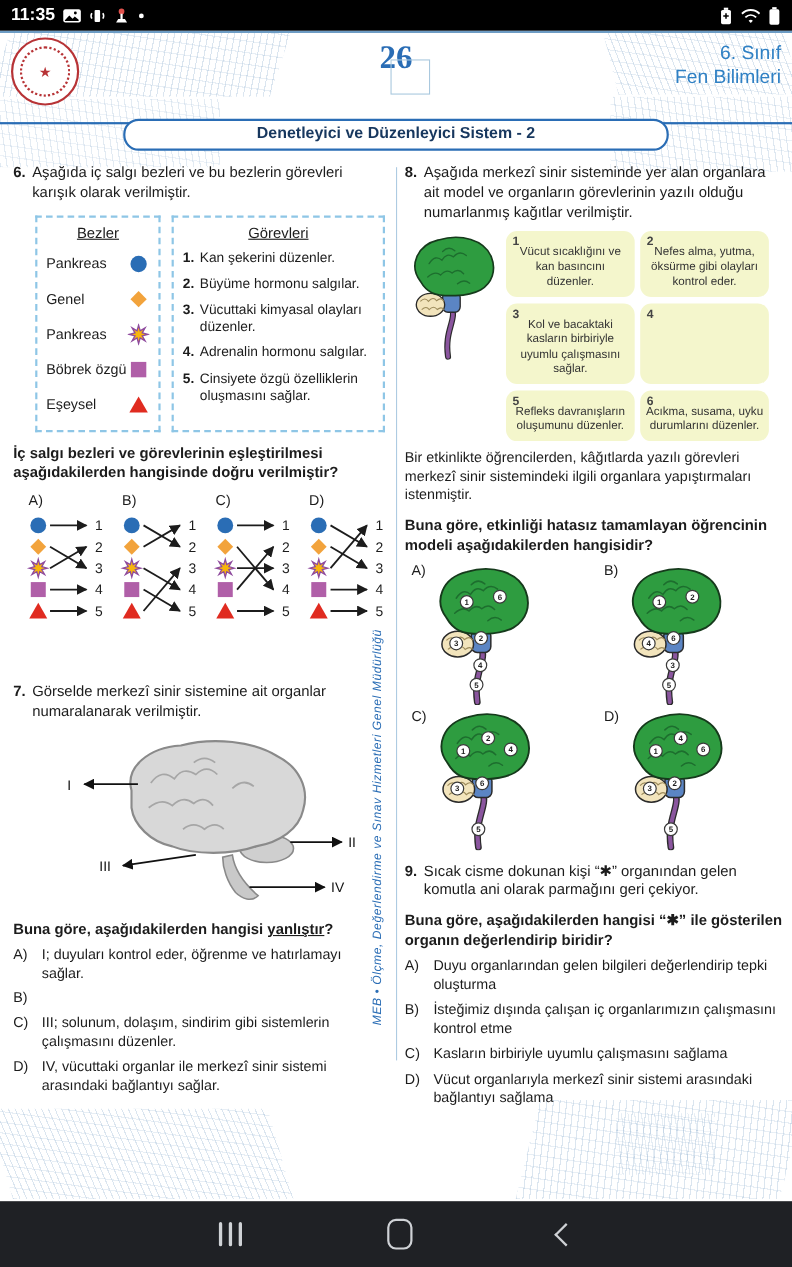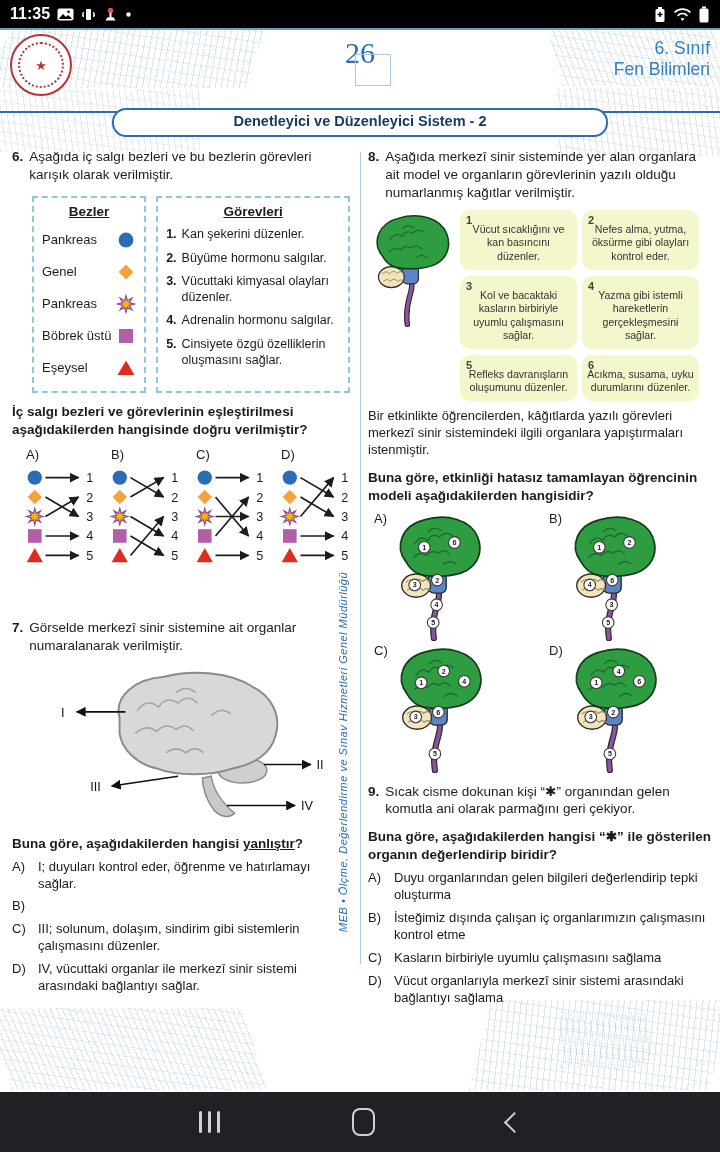--- a/index.html
+++ b/index.html
@@ -22,21 +22,21 @@
   .header{position:relative;height:66px;border-top:2px solid #6d9cc4}
   .emblem{position:absolute;left:10px;top:4px;width:58px;height:58px;border-radius:50%;
           border:2px solid #b73336;background:#fff;display:flex;align-items:center;justify-content:center;z-index:2}
   .emblem-dots{width:42px;height:42px;border-radius:50%;border:2px dotted #b73336;
                display:flex;align-items:center;justify-content:center}
   .emblem-star{color:#b73336;font-size:13px;line-height:1}
   .logo{position:absolute;left:50%;top:5px;transform:translateX(-50%);display:flex;gap:7px;z-index:2}
   .logo-text{font-family:"Liberation Serif",serif;color:#3f5d6e;font-weight:bold;
              letter-spacing:1.5px;font-size:12.5px;line-height:13.5px}
   .logo-text div::first-letter{font-size:19px}
-  .logo-num{font-family:"Liberation Serif",serif;font-size:30px;font-weight:normal;color:#2a6db5;margin-top:1px}
+  .logo-num{font-family:"Liberation Serif",serif;font-size:30px;font-weight:bold;color:#2a6db5;margin-top:1px}
   .logo-frame{position:absolute;right:-16px;bottom:-16px;width:34px;height:30px;border:1px solid #a9c8de}
   .grade{position:absolute;right:10px;top:8px;text-align:right;color:#2f80c4;font-size:17.5px;line-height:21px;z-index:2}
 
   
   .banner{position:relative;height:32px}
   .banner-line{position:absolute;top:3px;left:0;right:0;height:2px;background:#2a6db5}
   .banner-box{position:relative;margin:12px auto;width:492px;height:25px;background:#fff;
               border:2px solid #2a6db5;border-radius:14px;text-align:center;
               font-weight:bold;color:#17375e;font-size:14.5px;line-height:23px;z-index:1}
 
@@ -54,21 +54,21 @@
   .stem{font-weight:bold;font-size:13.5px;line-height:1.33;margin:10px 0 6px}
   .u{text-decoration:underline}
   .optline{display:flex;gap:4px;font-size:13px;line-height:1.3;margin:6px 0}
   .optline .olab{flex:none;width:22px}
 
   
   .bez-wrap{display:flex;gap:10px;margin:12px 0 4px 20px}
   .dash-box{border:2px dashed #8ec6e6;background:#fff;padding:4px 8px 6px}
   .bez-box{width:104px}
   .gor-box{width:192px}
-  .box-head{text-align:center;font-weight:bold;text-decoration:underline;font-size:13.5px;margin:2px 0 6px}
+  .box-head{text-align:center;font-weight:normal;text-decoration:underline;font-size:13.5px;margin:2px 0 6px}
   .gland-row{display:flex;justify-content:space-between;align-items:center;min-height:30px;margin:2px 0}
   .gname{font-size:13px;line-height:1.1}
   .duty{display:flex;gap:5px;font-size:12.5px;margin:8px 0;line-height:1.25}
   .duty b{flex:none}
 
   .q6opts{display:flex;gap:7px;margin:8px 0 0 12px}
   .q6opt{width:80px}
   .optlab{font-size:13px;margin:0 0 2px 2px}
 
   .q7block{margin-top:44px}
@@ -202,21 +202,21 @@
                 <polygon points="10,2.5999999999999996 17.4,10 10,17.4 2.5999999999999996,10" fill="#f2a33c"></polygon>
               </svg>
             </div>
             <div class="gland-row">
               <span class="gname">Pankreas</span>
               <svg width="20" height="20" viewBox="0 0 20 20">
                 <polygon points="10.0,1.6 11.4,6.7 15.9,4.1 13.3,8.6 18.4,10.0 13.3,11.4 15.9,15.9 11.4,13.3 10.0,18.4 8.6,13.3 4.1,15.9 6.7,11.4 1.6,10.0 6.7,8.6 4.1,4.1 8.6,6.7" fill="#f7b50c" stroke="#8e4a9e" stroke-width="1.2"></polygon>
               </svg>
             </div>
             <div class="gland-row">
-              <span class="gname">Böbrek üstü</span>
+              <span class="gname">Böbrek özgü</span>
               <svg width="20" height="20" viewBox="0 0 20 20">
                 <rect x="3" y="3" width="14" height="14" fill="#b05fa8"></rect>
               </svg>
             </div>
             <div class="gland-row">
               <span class="gname">Eşeysel</span>
               <svg width="20" height="20" viewBox="0 0 20 20">
                 <polygon points="10,2.4000000000000004 18.4,17 1.5999999999999996,17" fill="#e02b20"></polygon>
               </svg>
             </div>
@@ -403,21 +403,21 @@
             <rect x="56" y="90" width="26" height="30" rx="8" fill="#5b85c4" stroke="#2b2b2b" stroke-width="2"></rect>
             <ellipse cx="38" cy="109" rx="21" ry="17" fill="#f2e4bc" stroke="#2b2b2b" stroke-width="2"></ellipse>
             <path d="M23 104 q7 -7 12 0 q7 -8 12 -1 q7 -6 11 1 M25 116 q7 -6 11 0 q7 -7 12 0 q6 -5 10 0" fill="none" stroke="#9c8a5a" stroke-width="1.6"></path>
             <path d="M23 74 C 6 52, 17 21, 50 13 C 83 3, 118 13, 128 38 C 136 58, 129 77, 112 87 C 94 97, 55 98, 40 91 C 31 87, 27 81, 23 74 Z" fill="#2e9c40" stroke="#163a1c" stroke-width="2.5"></path>
             <path d="M36 48 q9 -14 19 -5 q7 -12 17 -5 q9 -10 19 -2 M34 68 q11 -10 19 -3 q9 -10 17 -3 q9 -8 17 1 M56 30 q9 -9 18 -1 M78 78 q9 -8 18 -1" fill="none" stroke="#1d6e2e" stroke-width="2" stroke-linecap="round"></path>
           </svg></div>
       <div class="cards">
           <div class="card"><span class="cardnum">1</span><span>Vücut sıcaklığını ve kan basıncını düzenler.</span></div>
           <div class="card"><span class="cardnum">2</span><span>Nefes alma, yutma, öksürme gibi olayları kontrol eder.</span></div>
           <div class="card"><span class="cardnum">3</span><span>Kol ve bacaktaki kasların birbiriyle uyumlu çalışmasını sağlar.</span></div>
-          <div class="card"><span class="cardnum">4</span><span>Yazma gibi istemli hareketlerin gerçekleşmesini sağlar.</span></div>
+          <div class="card"><span class="cardnum">4</span></div>
           <div class="card"><span class="cardnum">5</span><span>Refleks davranışların oluşumunu düzenler.</span></div>
           <div class="card"><span class="cardnum">6</span><span>Acıkma, susama, uyku durumlarını düzenler.</span></div>
         </div>
     </div>
 
     <div class="qtext" style="font-size:13px;line-height:1.33">Bir etkinlikte öğrencilerden, kâğıtlarda yazılı görevleri merkezî sinir sistemindeki ilgili organlara yapıştırmaları istenmiştir.</div>
     <div class="stem">Buna göre, etkinliği hatasız tamamlayan öğrencinin modeli aşağıdakilerden hangisidir?</div>
     <div class="q8opts">
         <div class="q8opt">
           <div class="optlab">A)</div>

